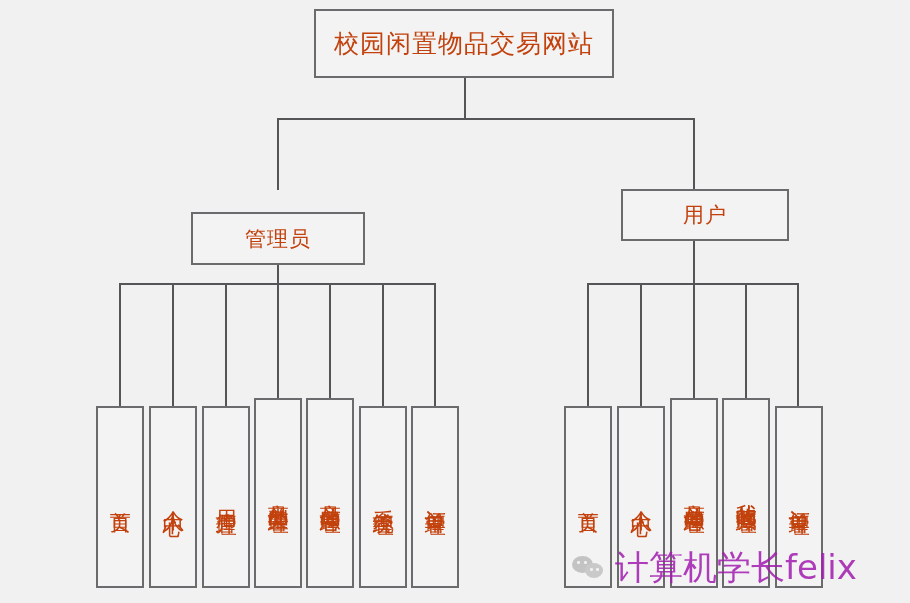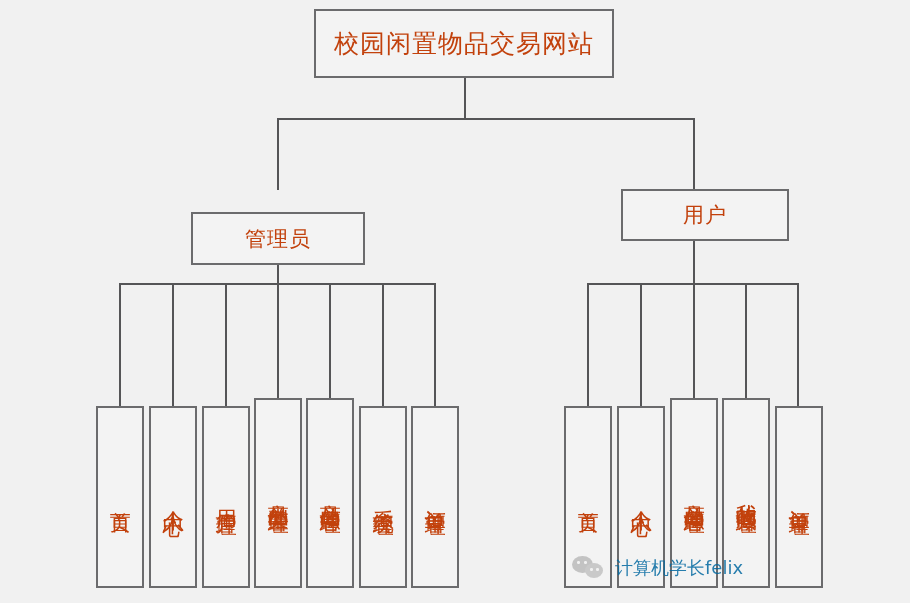--- a/index.html
+++ b/index.html
@@ -104,22 +104,22 @@
     position: absolute;
     width: 2.5px; height: 2.5px;
     border-radius: 50%;
     background: #f1f1f1;
   }
   #watermark .wm-logo .d1 { left: 5px;  top: 6px; }
   #watermark .wm-logo .d2 { left: 12px; top: 6px; }
   #watermark .wm-logo .d3 { left: 18px; top: 13px; }
   #watermark .wm-logo .d4 { left: 24px; top: 13px; }
   #watermark .wm-text {
-    font-size: 18px;
-    color: #0369a1;
+    font-size: 34px;
+    color: #a21caf;
     opacity: 0.85;
     white-space: nowrap;
     letter-spacing: 0px;
   }
 </style>
 </head>
 <body>
 
 <div id="canvas">
 

